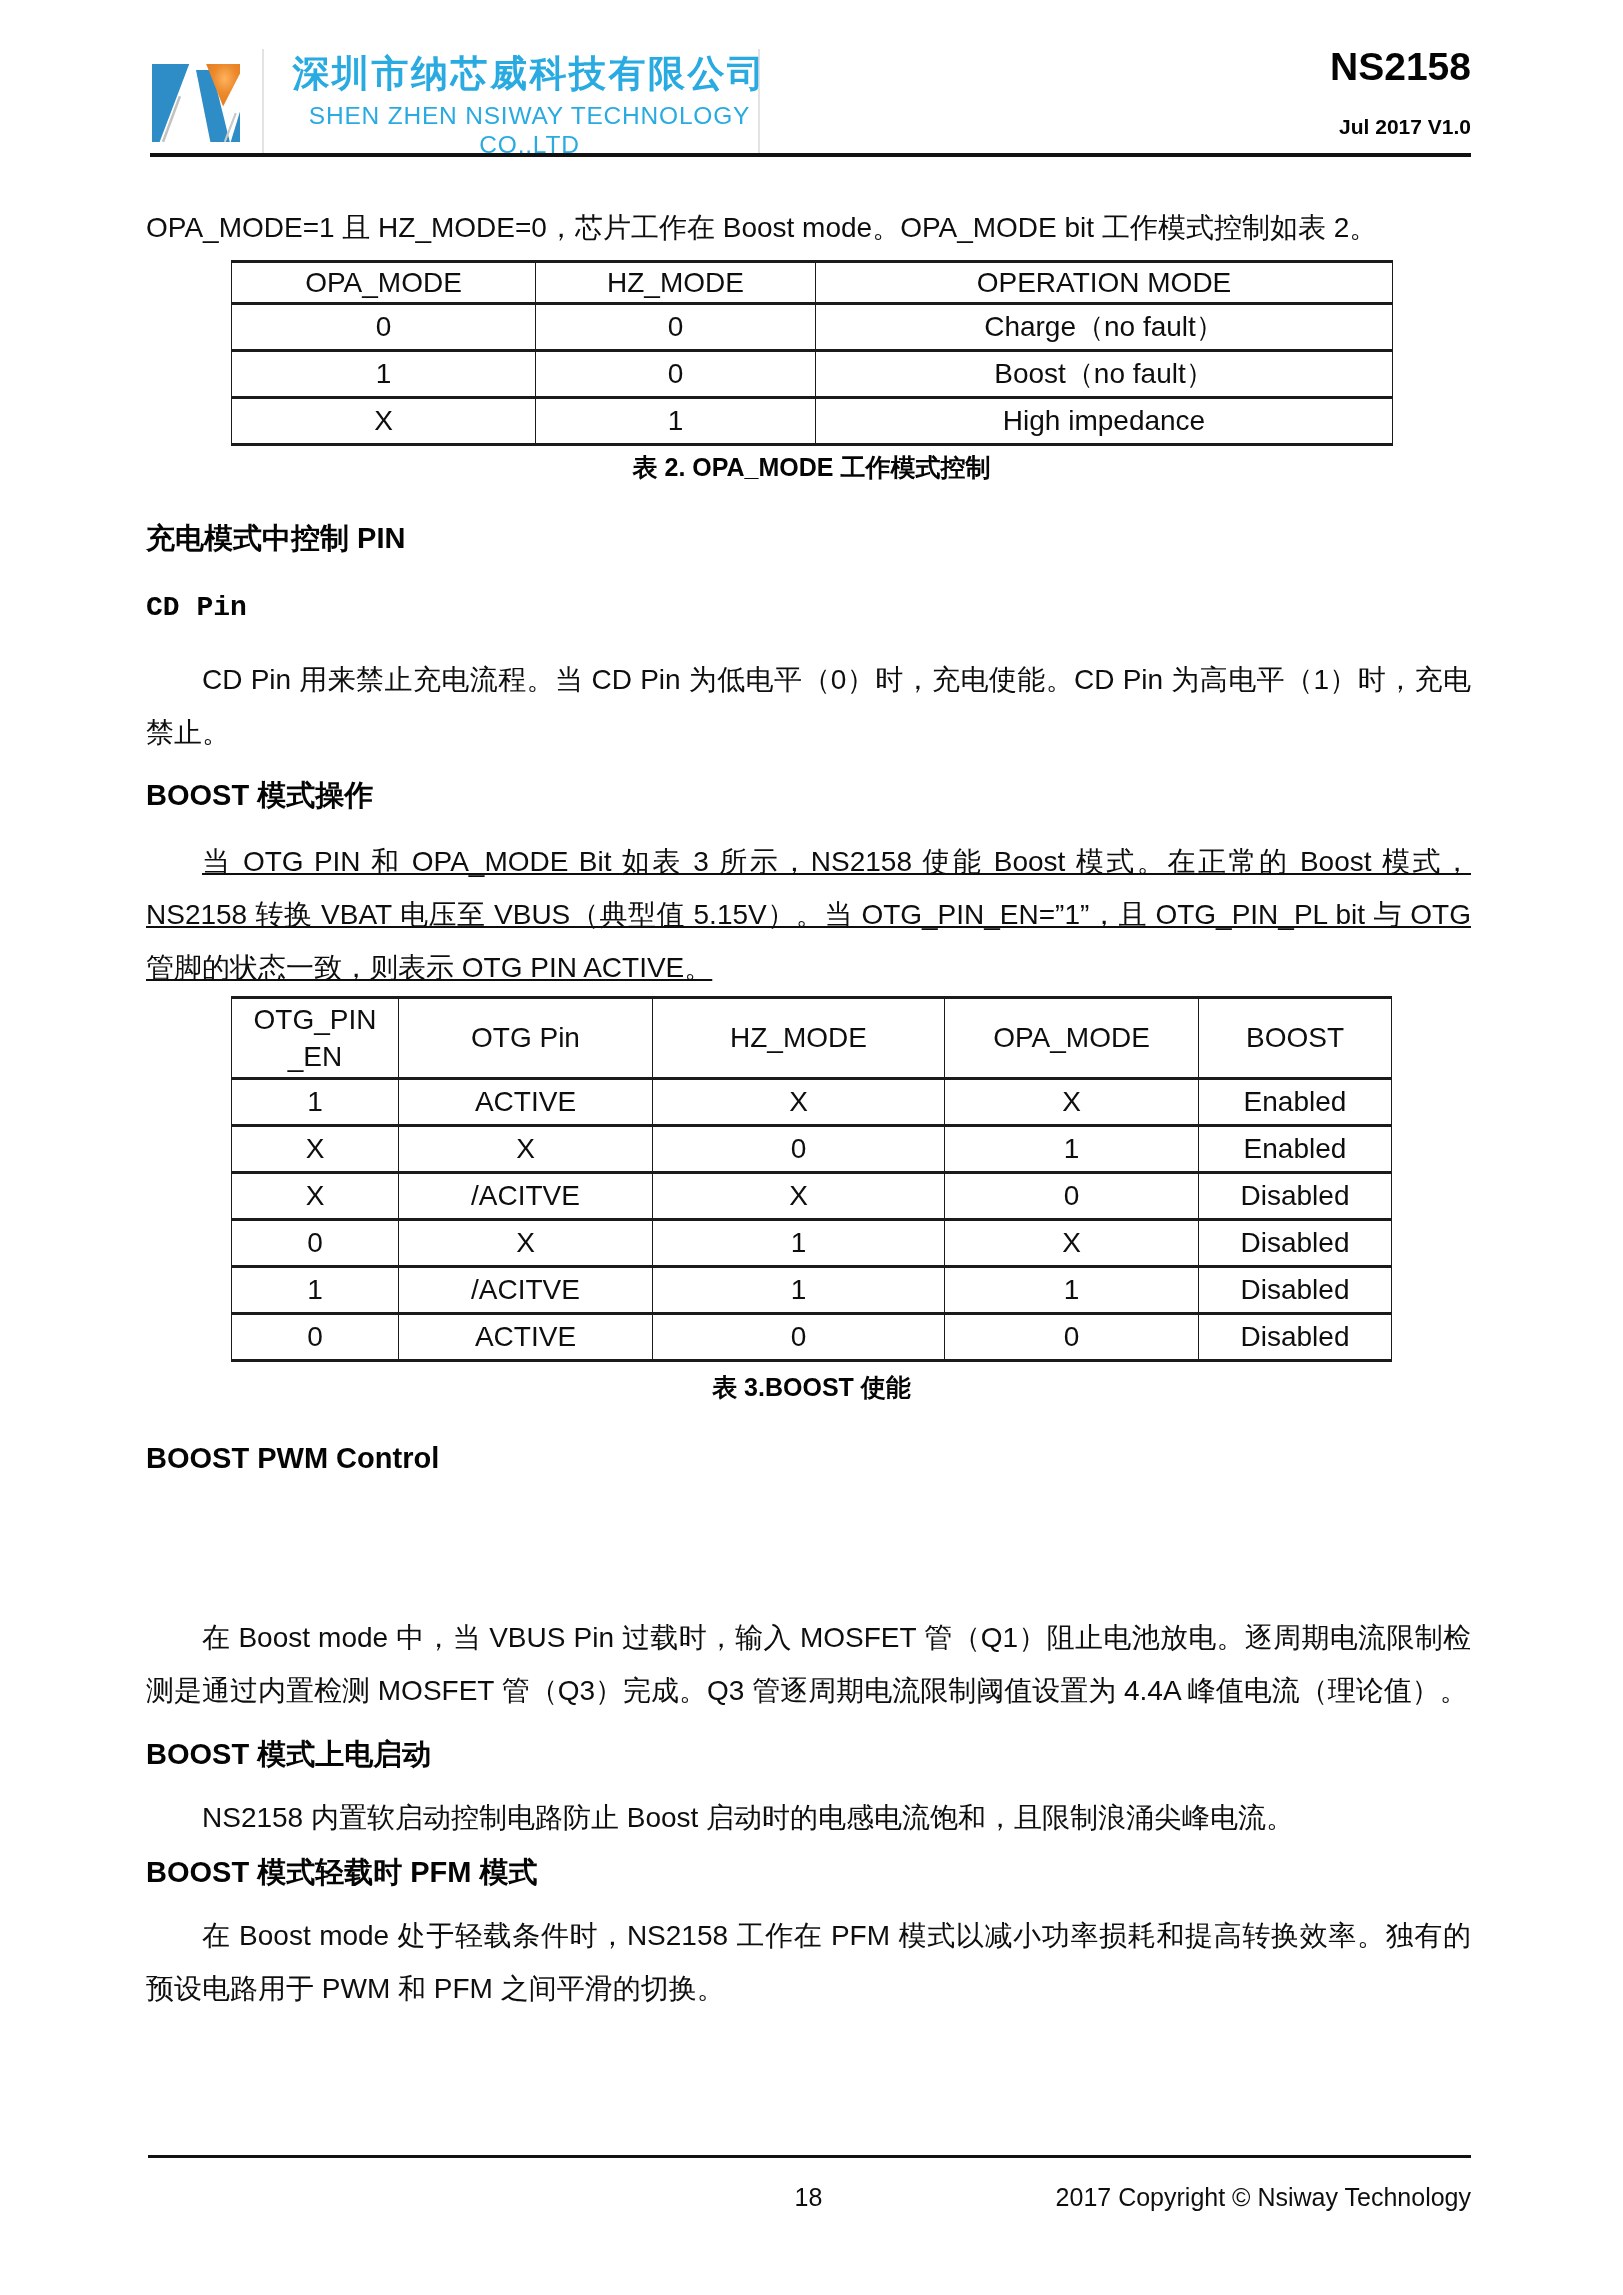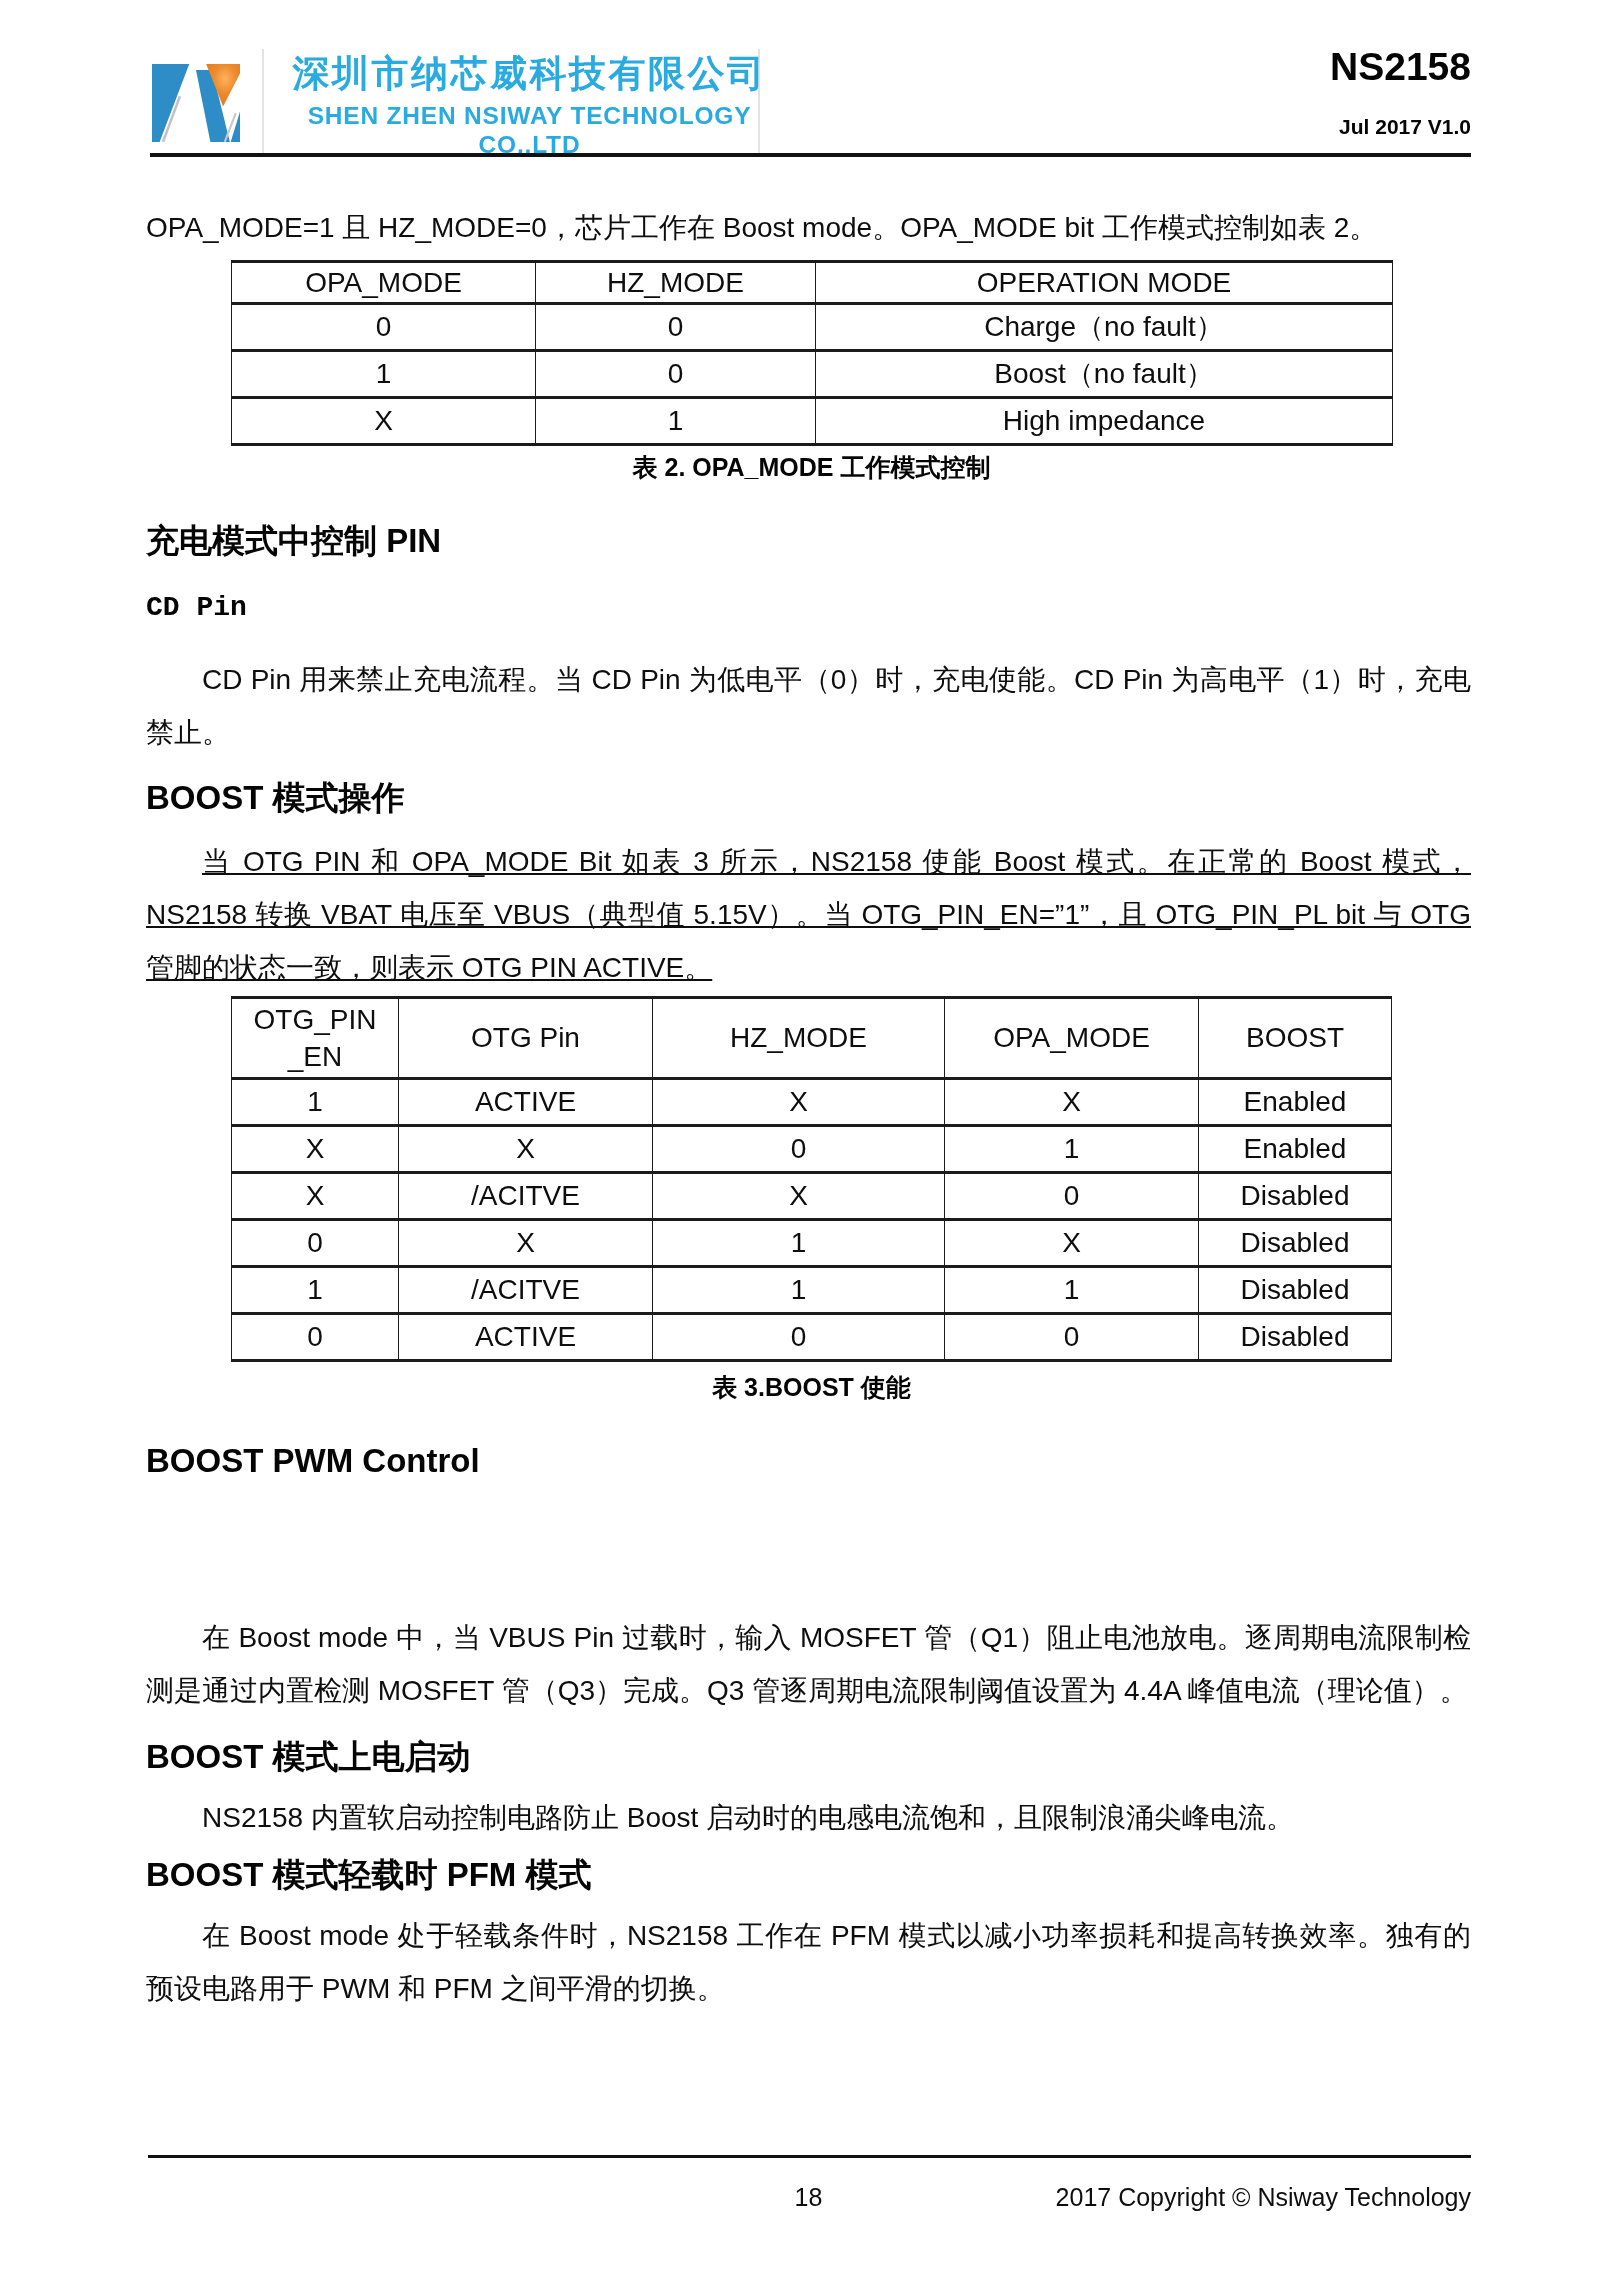--- a/index.html
+++ b/index.html
@@ -10,38 +10,38 @@
     overflow:hidden; font-family:"Liberation Sans", sans-serif;
   }
 
   
   .logo { position:absolute; left:152px; top:64px; width:88px; height:78px; }
   .hdr-divider { position:absolute; width:1.7px; background:#e3e3e3; top:49px; height:105px; }
   .hdr-div-1 { left:262px; }
   .hdr-div-2 { left:758px; }
   .company { position:absolute; left:290px; top:52px; width:479px; text-align:center; }
   .company-cn { font-size:37px; font-weight:600; color:#29abe2; letter-spacing:2.5px; line-height:44px; }
-  .company-en { font-size:24.5px; font-weight:bold; color:#29abe2; letter-spacing:0.8px; margin-top:5px; line-height:29px; }
+  .company-en { font-size:24.5px; font-weight:normal; color:#29abe2; letter-spacing:0.8px; margin-top:5px; line-height:29px; }
   .doc-id { position:absolute; right:152px; top:44px; text-align:right; }
   .part-number { font-size:39px; font-weight:bold; line-height:46px; color:#050505; }
   .doc-version { font-size:21px; font-weight:bold; line-height:34px; color:#050505; margin-top:20px; }
   .rule { position:absolute; background:#111; }
   .rule-top { left:150px; top:153px; width:1321px; height:4.2px; }
   .rule-bottom { left:148px; top:2155px; width:1323px; height:3.4px; }
 
   
   .para {
     position:absolute; left:146px; width:1325px;
     font-size:28px; line-height:53px; text-align:justify; text-justify:inter-character;
     color:#0e0e0e;
   }
   .indent { text-indent:2em; }
   .heading {
     position:absolute; left:146px; width:1325px;
-    font-size:33px; font-weight:bold; color:#050505;
+    font-size:29px; font-weight:bold; color:#050505;
   }
 
   
   table.tbl {
     position:absolute; left:231px; width:1161px;
     border-collapse:collapse; table-layout:fixed;
     font-size:28px; color:#0e0e0e; text-align:center;
   }
   table.tbl td {
     border-left:1.7px solid #1b1b1b; border-right:1.7px solid #1b1b1b;

